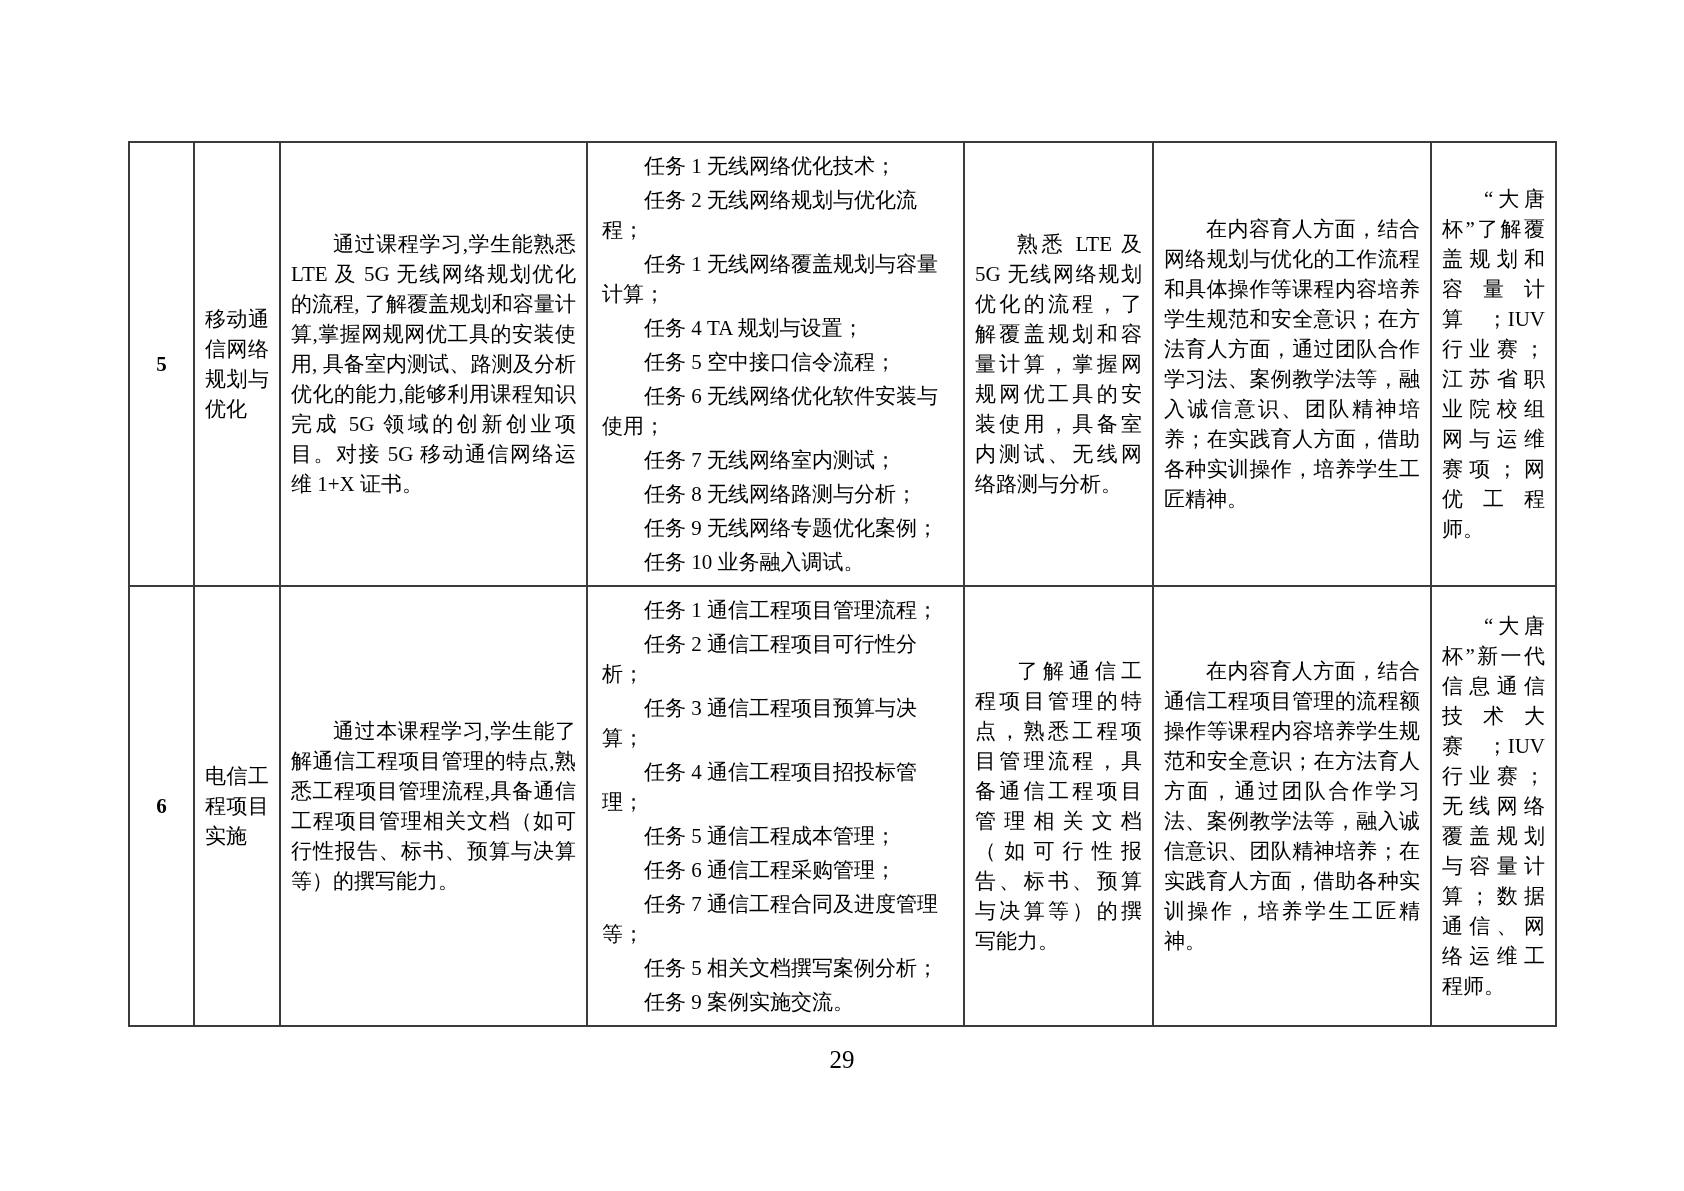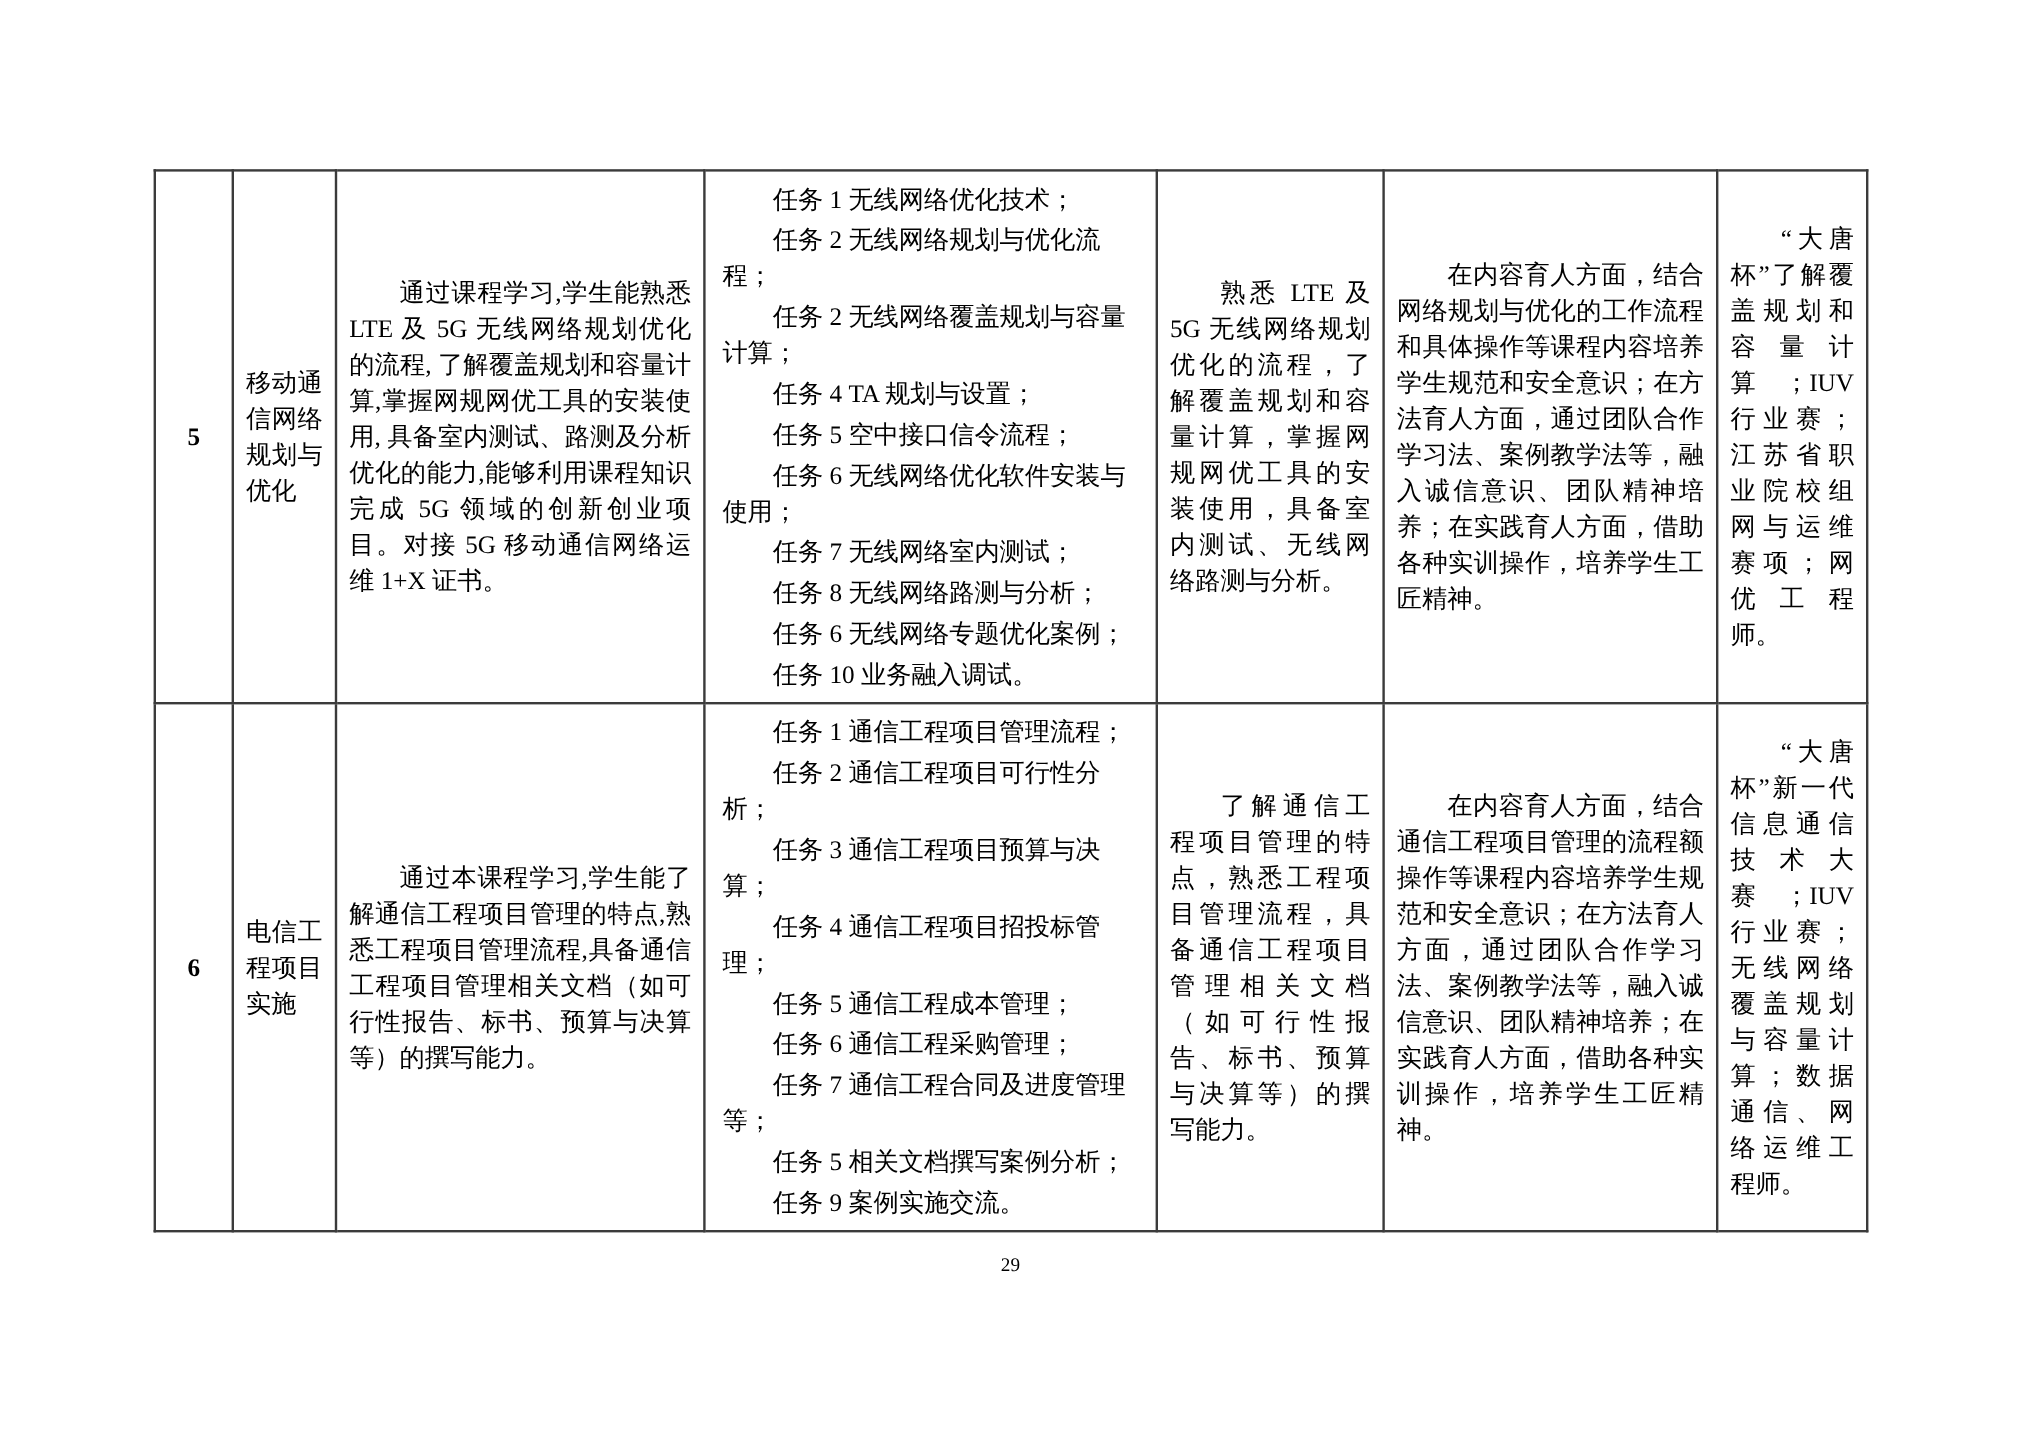--- a/index.html
+++ b/index.html
@@ -58,21 +58,21 @@
     margin: 4px;
     text-indent: 2em;
     text-align: left;
   }
   .page-number {
     position: absolute;
     left: 0;
     top: 1046px;
     width: 1684px;
     text-align: center;
-    font-size: 16px;
+    font-size: 25px;
     color: #000000;
   }
 </style>
 </head>
 <body>
 
 <div class="page">
 
   <table class="course-table">
     <colgroup>
@@ -87,27 +87,27 @@
     <tbody>
       <tr class="row-5">
         <td class="cell-num">5</td>
         <td class="cell-course">移动通信网络规划与优化</td>
         <td class="cell-desc">
           <p>通过课程学习,学生能熟悉 LTE 及 5G 无线网络规划优化的流程, 了解覆盖规划和容量计算,掌握网规网优工具的安装使用, 具备室内测试、路测及分析优化的能力,能够利用课程知识完成 5G 领域的创新创业项目。对接 5G 移动通信网络运维 1+X 证书。</p>
         </td>
         <td class="cell-tasks">
             <p class="task-line">任务 1  无线网络优化技术；</p>
             <p class="task-line">任务 2  无线网络规划与优化流程；</p>
-            <p class="task-line">任务 2  无线网络覆盖规划与容量计算；</p>
+            <p class="task-line">任务 1  无线网络覆盖规划与容量计算；</p>
             <p class="task-line">任务 4 TA 规划与设置；</p>
             <p class="task-line">任务 5  空中接口信令流程；</p>
             <p class="task-line">任务 6  无线网络优化软件安装与使用；</p>
             <p class="task-line">任务 7  无线网络室内测试；</p>
             <p class="task-line">任务 8  无线网络路测与分析；</p>
-            <p class="task-line">任务 6  无线网络专题优化案例；</p>
+            <p class="task-line">任务 9  无线网络专题优化案例；</p>
             <p class="task-line">任务 10  业务融入调试。</p>
           </td>
         <td class="cell-ability">
           <p>熟悉 LTE 及 5G 无线网络规划优化的流程，了解覆盖规划和容量计算，掌握网规网优工具的安装使用，具备室内测试、无线网络路测与分析。</p>
         </td>
         <td class="cell-moral">
           <p>在内容育人方面，结合网络规划与优化的工作流程和具体操作等课程内容培养学生规范和安全意识；在方法育人方面，通过团队合作学习法、案例教学法等，融入诚信意识、团队精神培养；在实践育人方面，借助各种实训操作，培养学生工匠精神。</p>
         </td>
         <td class="cell-comp">
           <p>“大唐杯”了解覆盖规划和容量计算；IUV 行业赛；江苏省职业院校组网与运维赛项；网优工程师。</p>

